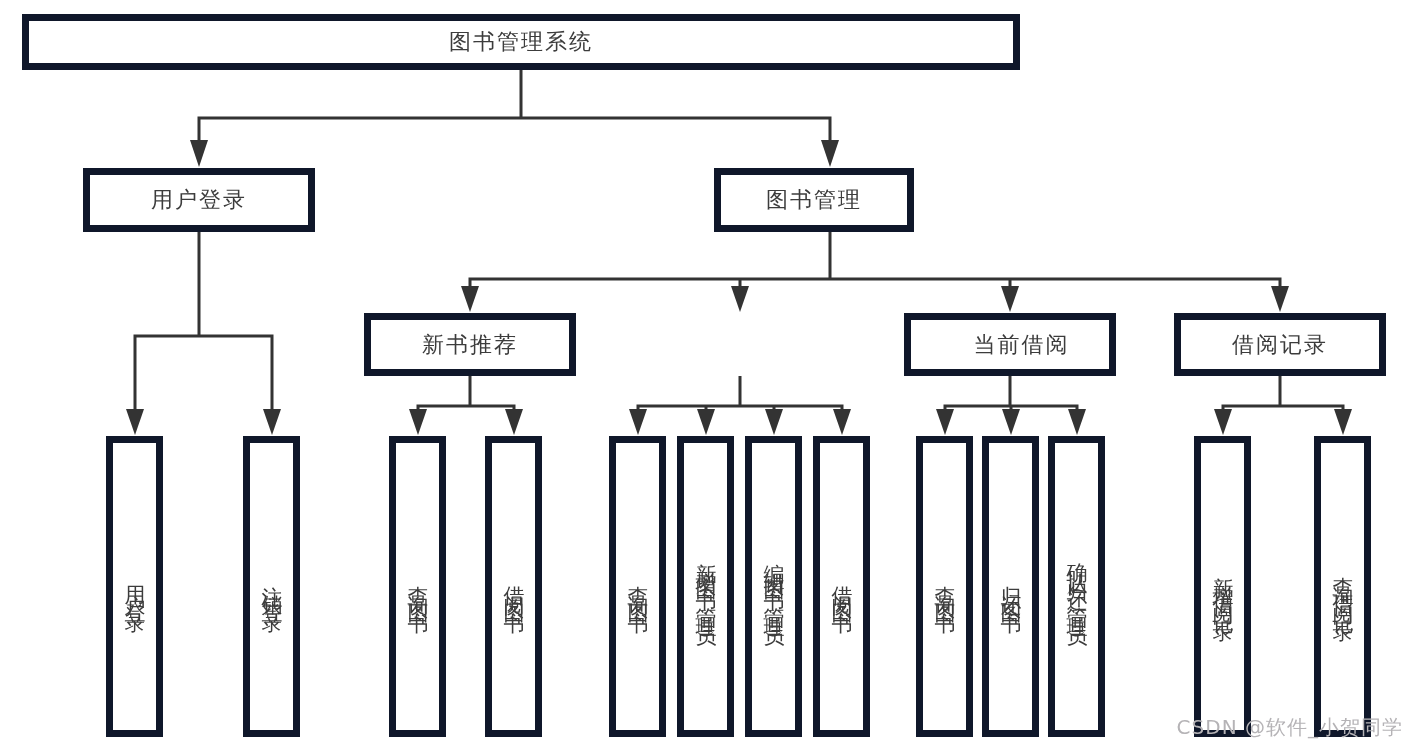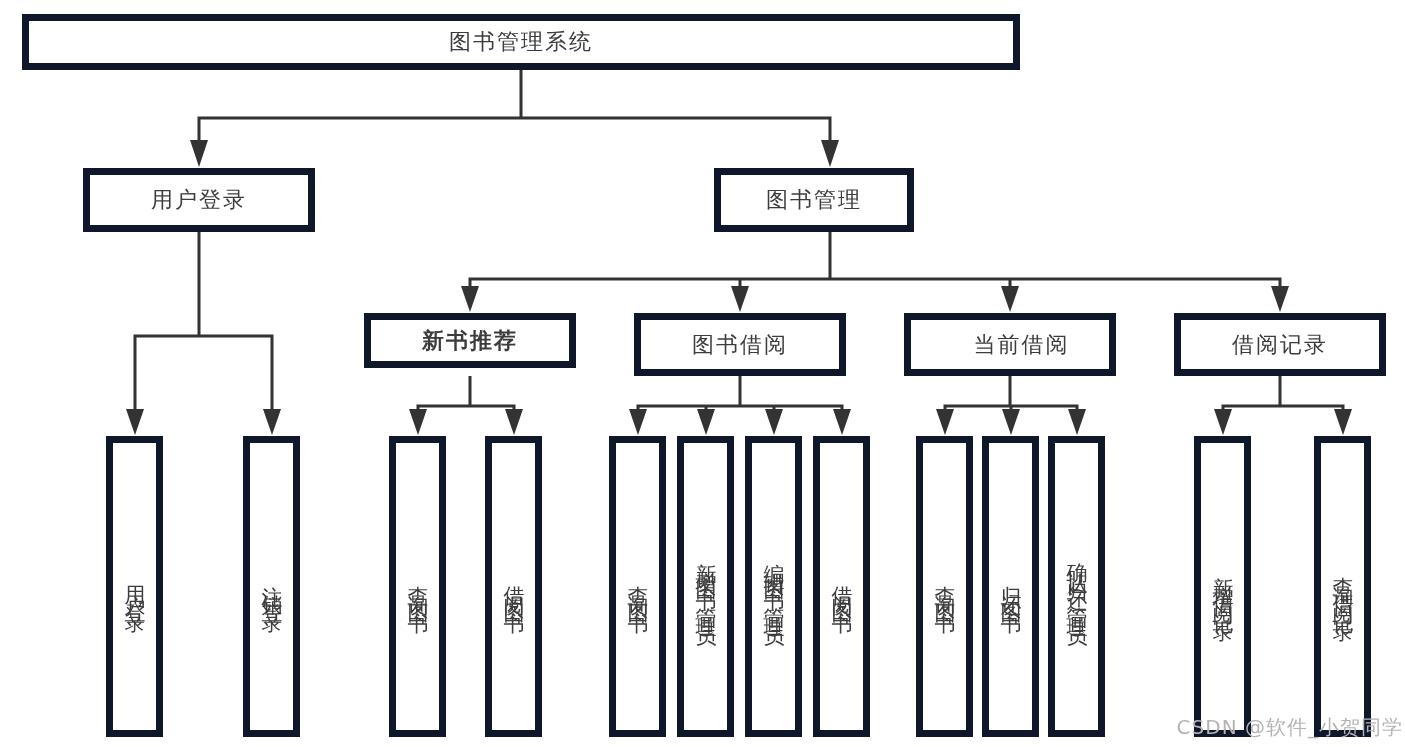--- a/index.html
+++ b/index.html
@@ -79,25 +79,22 @@
     <span>图书管理系统</span>
   </div>
 
   <div class="node h-node" style="left:83px; top:168px; width:232px; height:64px;">
     <span>用户登录</span>
   </div>
   <div class="node h-node" style="left:714px; top:168px; width:200px; height:64px;">
     <span>图书管理</span>
   </div>
 
-  <div class="node h-node" style="left:364px; top:313px; width:212px; height:55px;font-weight:bold;">
+  <div class="node h-node" style="left:364px; top:313px; width:212px; height:63px;">
     <span>新书推荐</span>
-  </div>
-  <div class="node h-node" style="left:634px; top:313px; width:212px; height:63px;">
-    <span>图书借阅</span>
   </div>
   <div class="node h-node" style="left:904px; top:313px; width:212px; height:63px;padding-left:23px;">
     <span>当前借阅</span>
   </div>
   <div class="node h-node" style="left:1174px; top:313px; width:212px; height:63px;">
     <span>借阅记录</span>
   </div>
 
   <div class="node v-node" style="left:106px; top:436px; width:57px; height:301px;">
     <span>用户登录</span>

